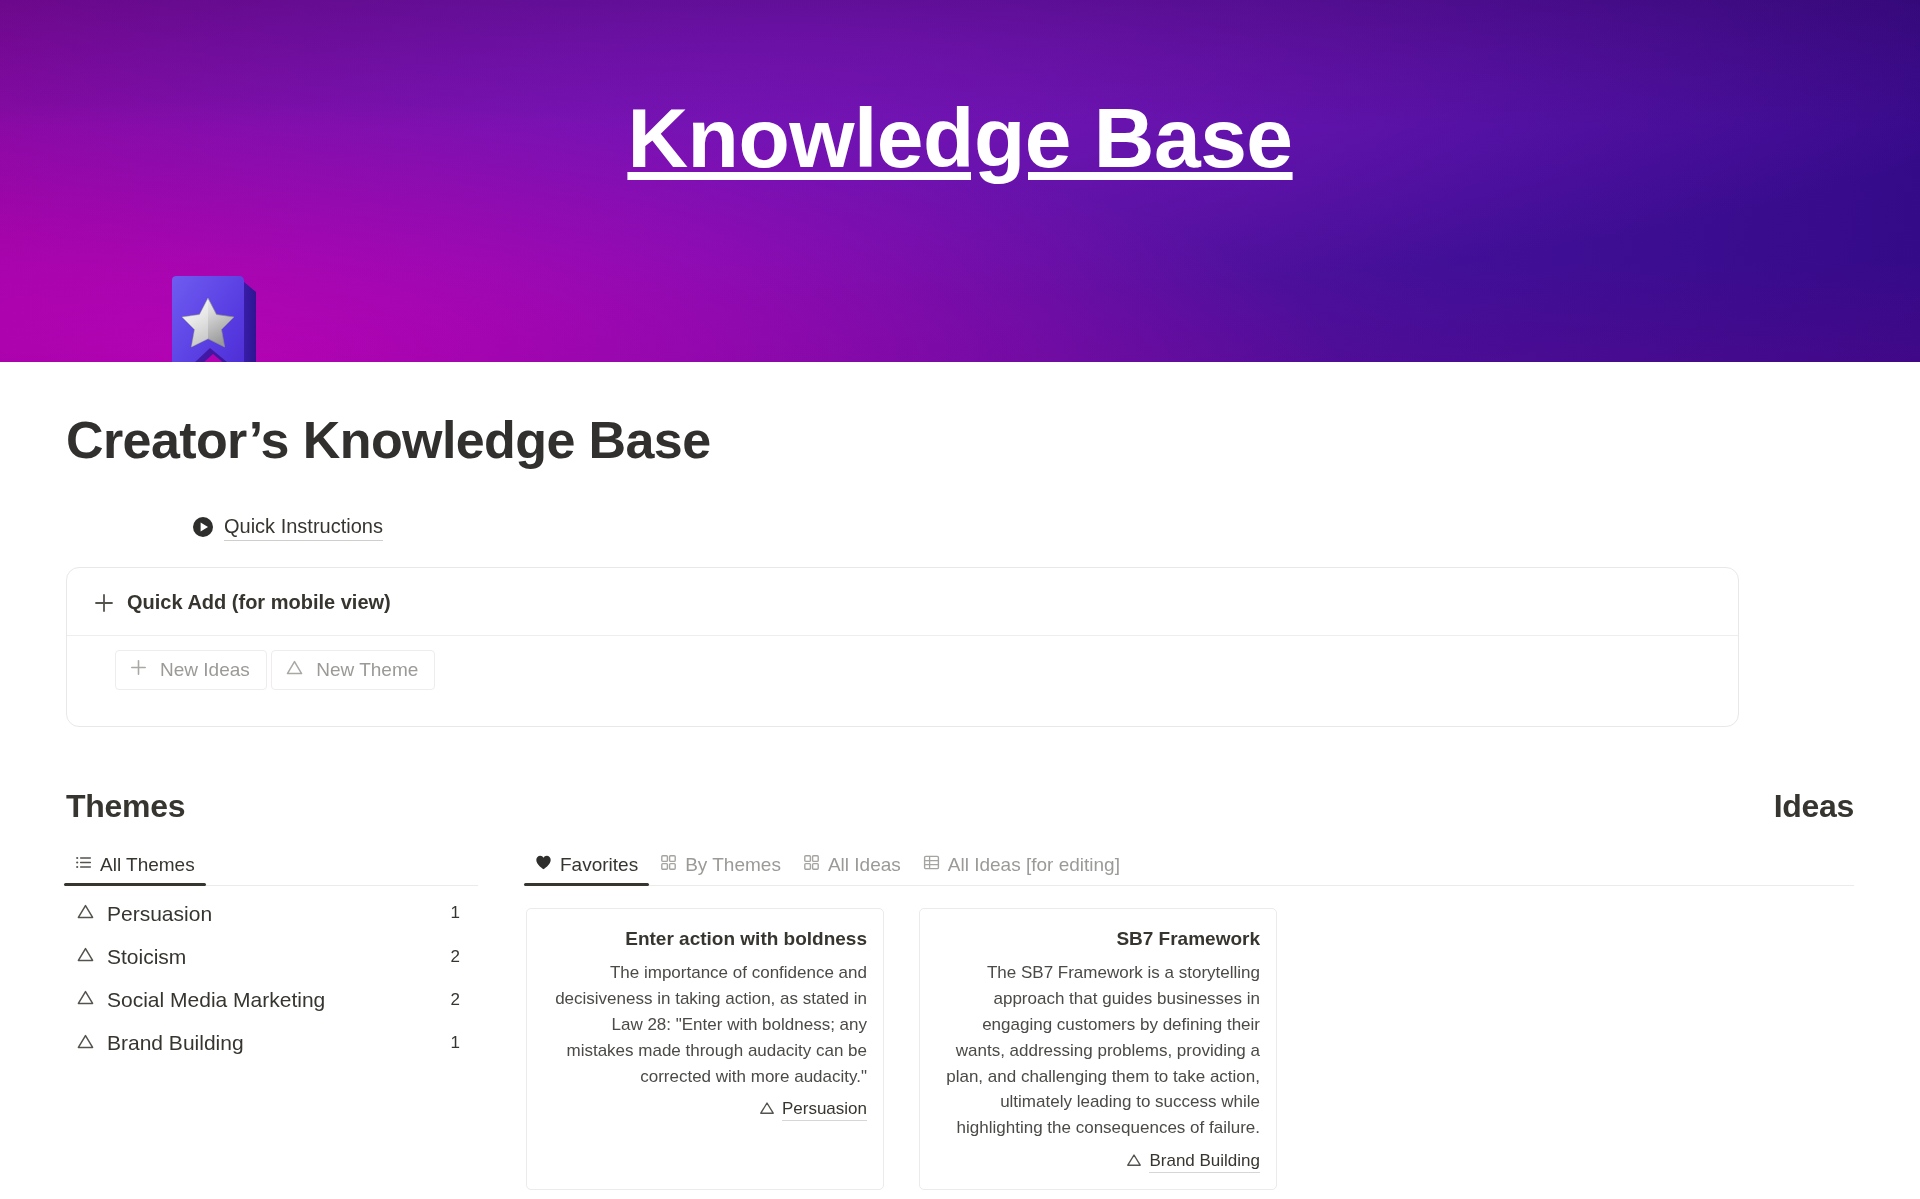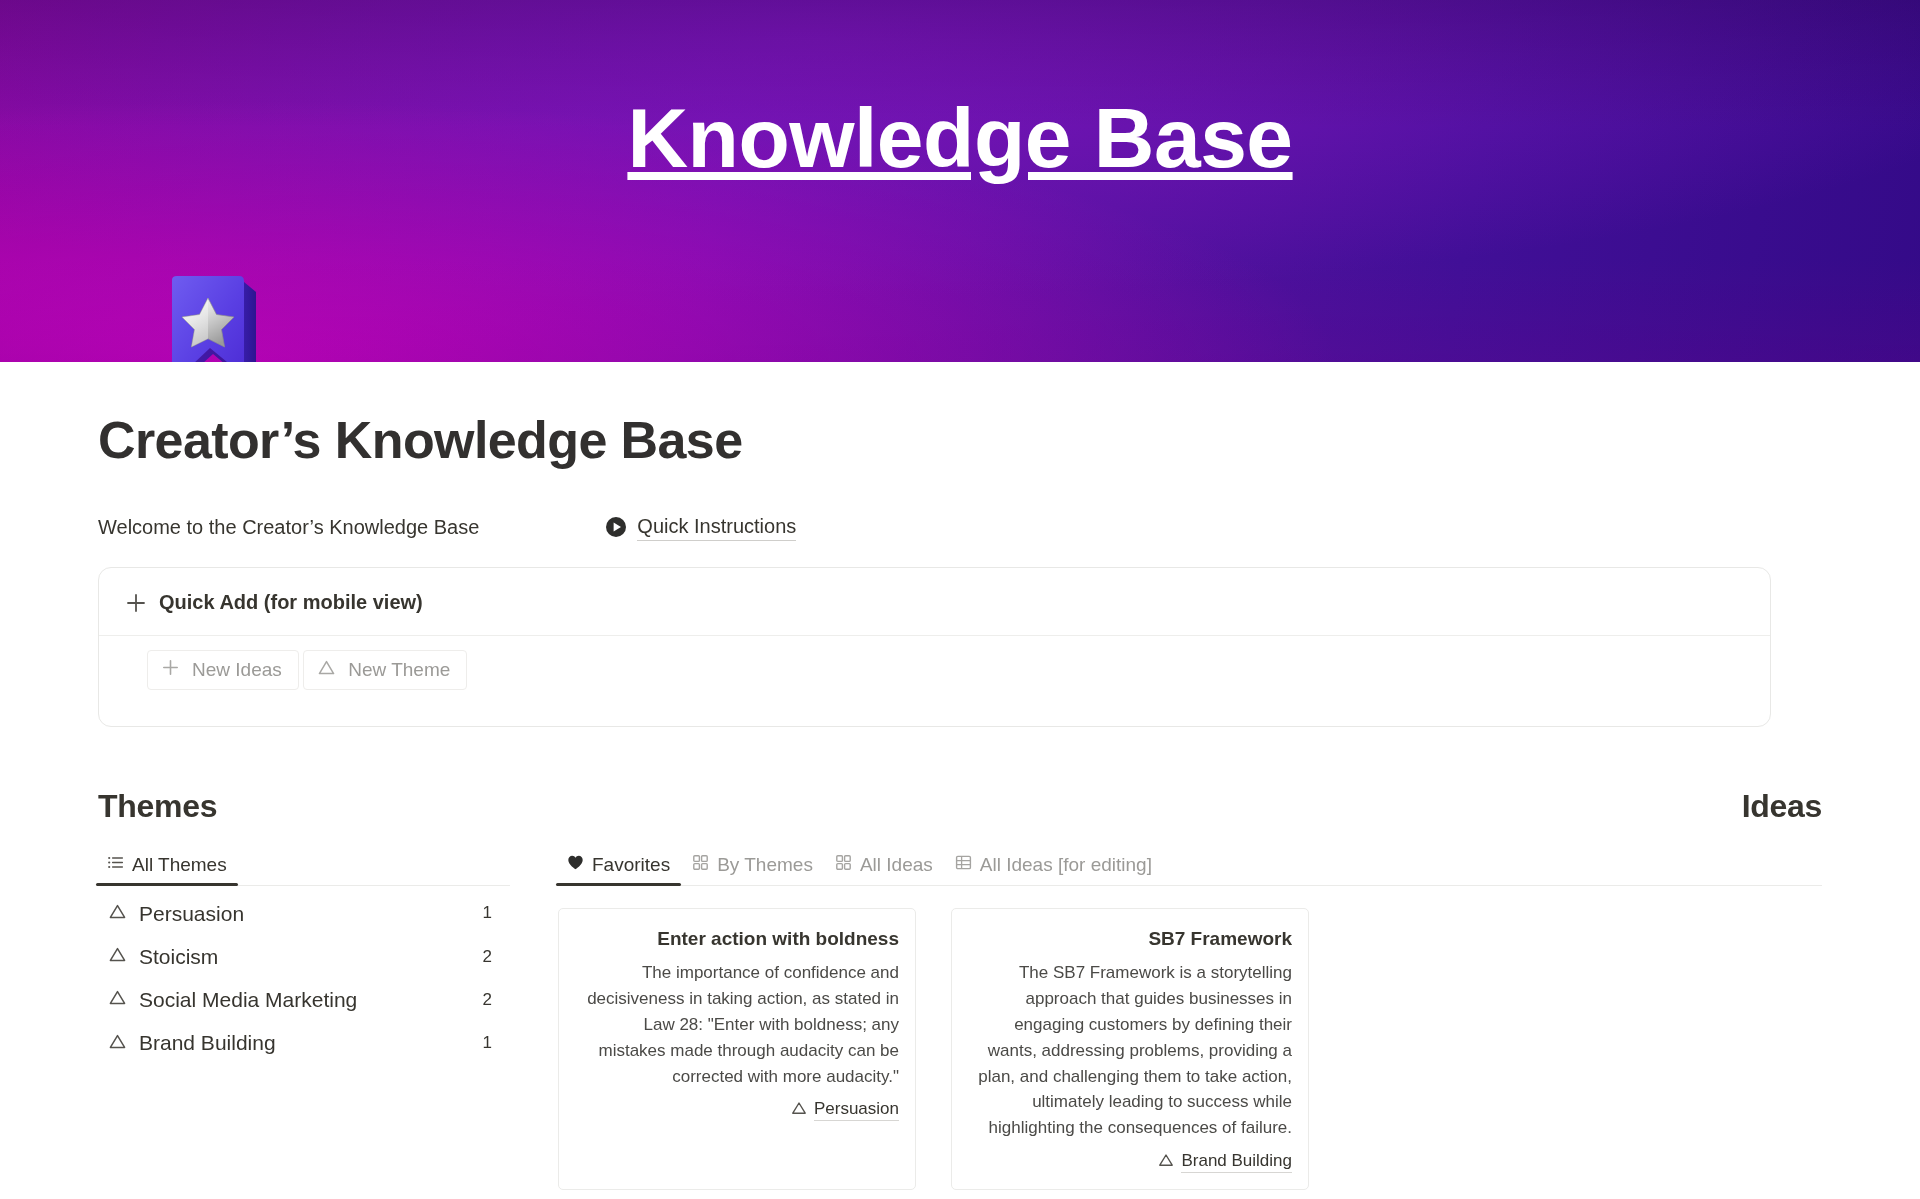--- a/index.html
+++ b/index.html
@@ -53,21 +53,21 @@
     top: 276px;
     width: 96px;
     height: 126px;
     z-index: 5;
   }
 
   
   .content {
     position: relative;
     width: 1920px;
-    padding: 0 98px;
+    padding: 0 66px;
   }
 
   .page-title {
     margin-top: 50px;
     font-size: 52px;
     font-weight: 700;
     color: #32302f;
     letter-spacing: -0.6px;
     line-height: 1.1;
   }
@@ -292,21 +292,20 @@
       <path d="M42 22 L42 62.8 L25.4 71 L28.5 53.5 L16 41 L33.5 38.5 Z" fill="#ffffff" opacity="0.35"></path>
     </svg>
   </div>
 </div>
 
 <div class="content">
 
   <h1 class="page-title">Creator’s Knowledge Base</h1>
 
   <div class="welcome-row">
-    <div class="welcome-text">Welcome to the Creator’s Knowledge Base</div>
 
     <div class="video-link">
       <span class="play-badge">
         <svg width="22" height="22" viewBox="0 0 22 22">
           <circle cx="11" cy="11" r="10" fill="#2e2e2c"></circle>
           <path d="M8.6 6.6 L16 11 L8.6 15.4 Z" fill="#ffffff"></path>
         </svg>
       </span>
       <span class="label">Quick Instructions</span>
     </div>

